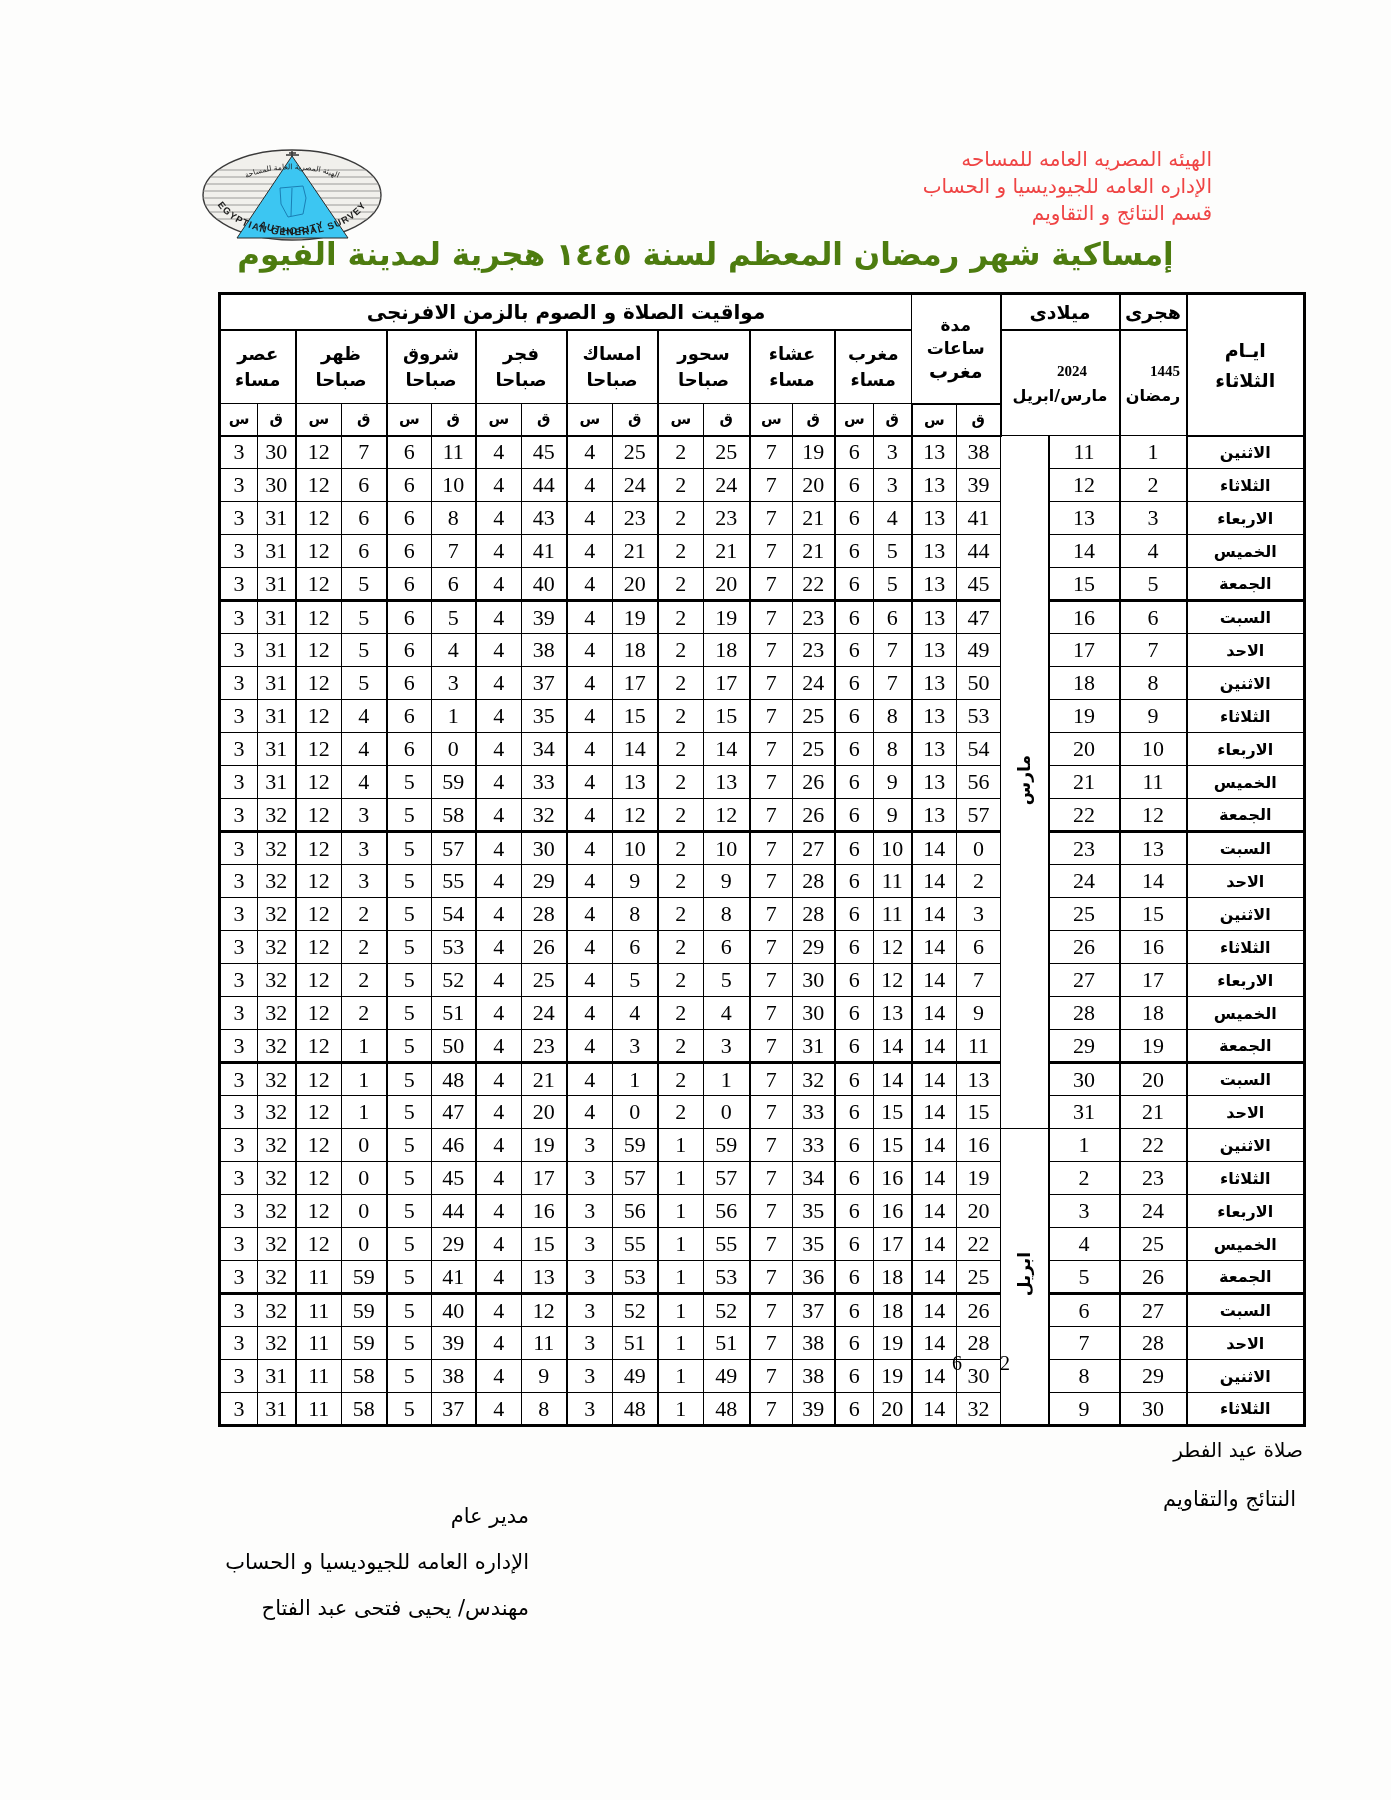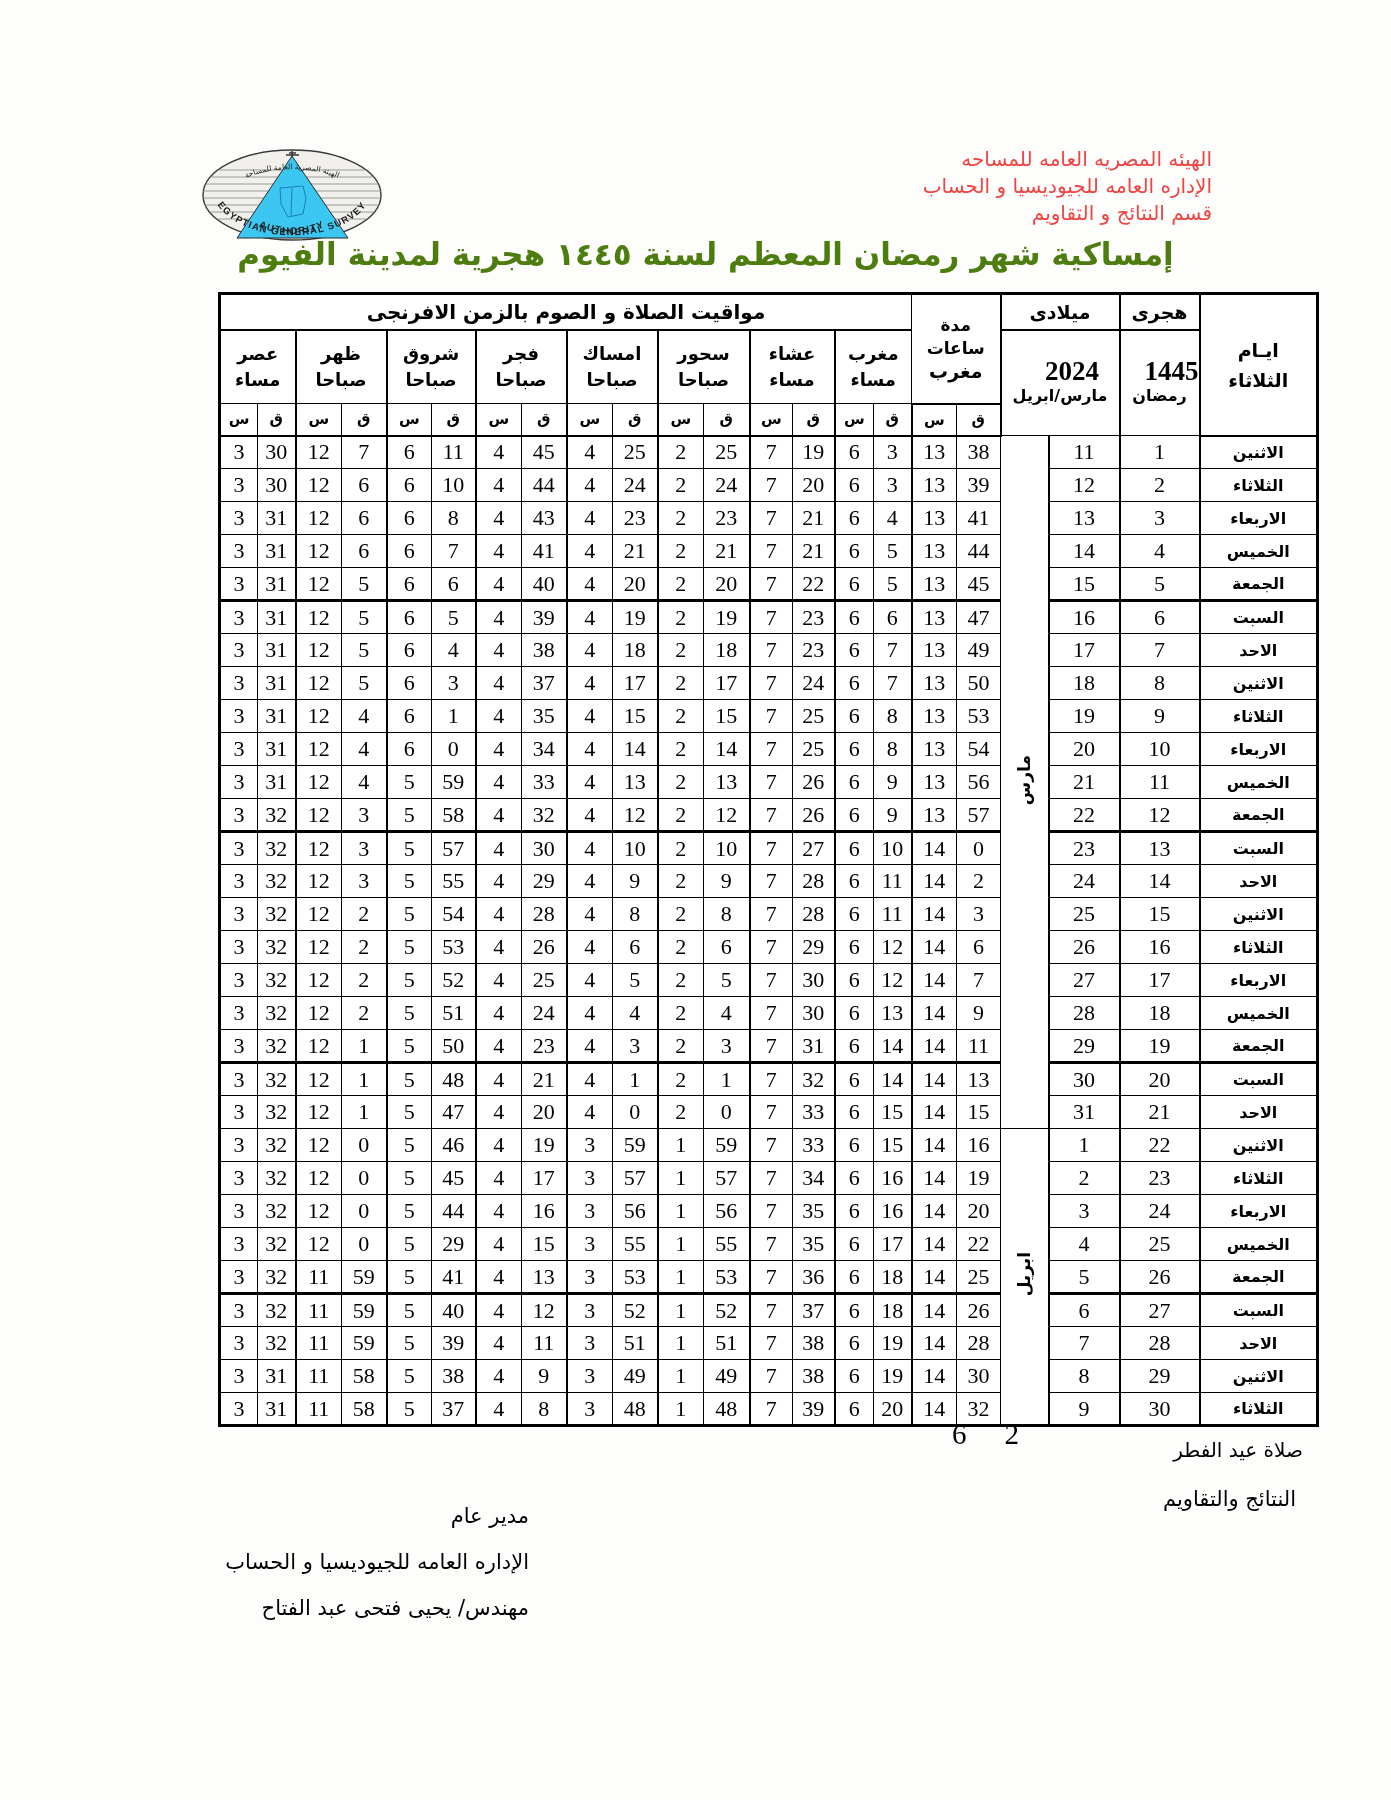--- a/index.html
+++ b/index.html
@@ -32,35 +32,35 @@
   .bL2{border-left:2px solid #000 !important;}
   
   tr.hr1 th{height:34px;border-bottom:2px solid #000;}
   tr.hr2 th{height:72px;}
   tr.hr3 th{height:30px;border-bottom:2.5px solid #000;font-size:15px;font-weight:bold;}
   th.group-head{font-size:20px;font-weight:bold;}
   th.col-title{font-size:19px;font-weight:bold;}
   th.prayer{font-size:18px;font-weight:bold;line-height:26px;}
   th.fast-head{font-size:17px;font-weight:bold;line-height:23px;border-left:2.5px solid #000;border-right:2.5px solid #000;}
   th.fast-head .b{font-size:19px;}
-  .cal-num{font-family:"Liberation Serif",serif;font-size:27px;font-weight:bold;line-height:26px;padding-left:24px;}
+  .cal-num{font-family:"Liberation Serif",serif;font-size:15px;font-weight:bold;line-height:26px;padding-left:24px;}
   .cal-sub{font-size:16px;font-weight:bold;line-height:24px;}
   th.wd-head{font-size:19px;font-weight:bold;line-height:30px;}
   
   tbody tr{height:33px;}
   td.num{font-family:"Liberation Serif",serif;font-size:22px;}
   td.wd{font-size:16px;font-weight:bold;}
   tr.wk td{border-bottom:3px solid #000;}
   td.strip{border-left:2.5px solid #000;}
   td.strip .v{
     display:inline-block;writing-mode:vertical-rl;transform:rotate(180deg);
     font-size:17px;font-weight:bold;letter-spacing:1px;
   }
   
-  .eid-nums{position:absolute;left:952px;top:1418px;font-family:"Liberation Serif",serif;font-size:29px;}
+  .eid-nums{position:absolute;left:952px;top:1352px;font-family:"Liberation Serif",serif;font-size:20px;}
   .eid-nums .sp{display:inline-block;width:38px;}
   .eid-label{position:absolute;right:88px;top:1438px;direction:rtl;font-size:20px;}
   .dept-line{position:absolute;right:95px;top:1487px;direction:rtl;font-size:21px;}
   .sig-block{position:absolute;right:862px;top:1493px;direction:rtl;text-align:right;font-size:21px;line-height:46px;white-space:nowrap;}
 </style>
 </head>
 <body>
 
 <div class="org-block">
   <div>الهيئه المصريه العامه للمساحه</div>

